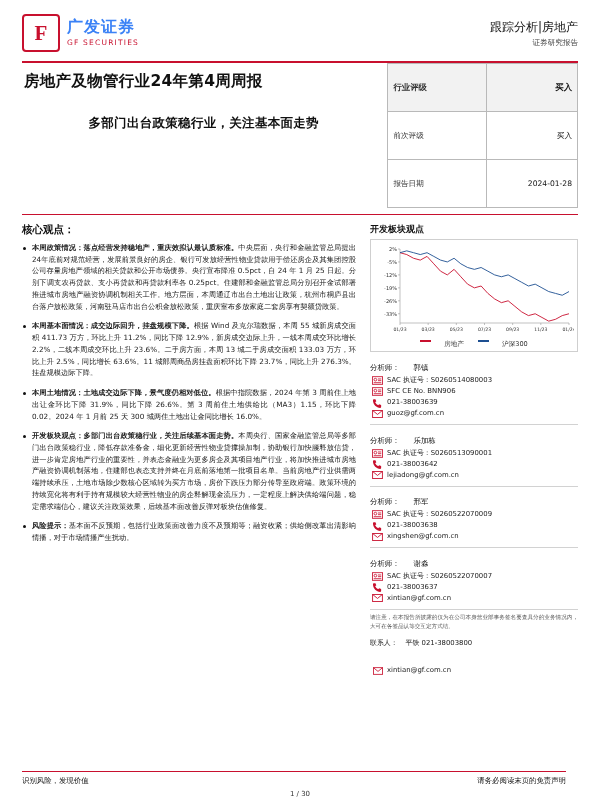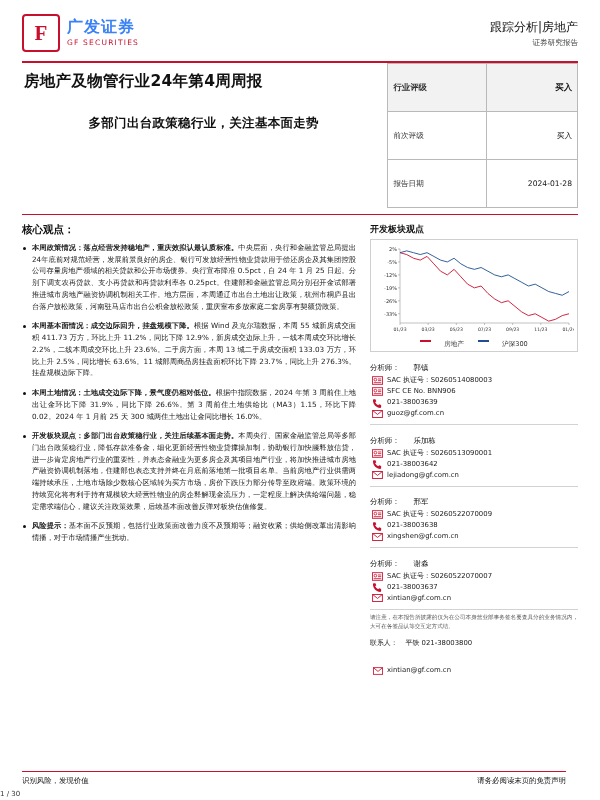--- a/index.html
+++ b/index.html
@@ -75,21 +75,21 @@
   .ico svg{display:block;}
   .an-sep{height:0.6px;background:#d2d2d2;margin:5px 0 4px 0;}
 
   .contact{margin-top:8px;font-size:6.9px;color:#222;line-height:1.6;}
   .contact .c-row{display:flex;gap:8px;}
 
   
   .footer{position:absolute;left:22px;right:34px;bottom:14px;}
   .footer-rule{height:1px;background:#c8102e;margin-bottom:4px;}
   .footer-row{display:flex;justify-content:space-between;font-size:7.4px;color:#111;}
-  .pageno{position:absolute;left:0;right:0;bottom:2px;text-align:left;font-size:7px;color:#333;}
+  .pageno{position:absolute;left:0;right:0;bottom:2px;text-align:center;font-size:7px;color:#333;}
 </style>
 </head>
 <body>
 
 <div class="page">
 
   <div class="header">
     <div class="logo-wrap">
       <div class="logo-mark">F</div>
       <div class="logo-text">

